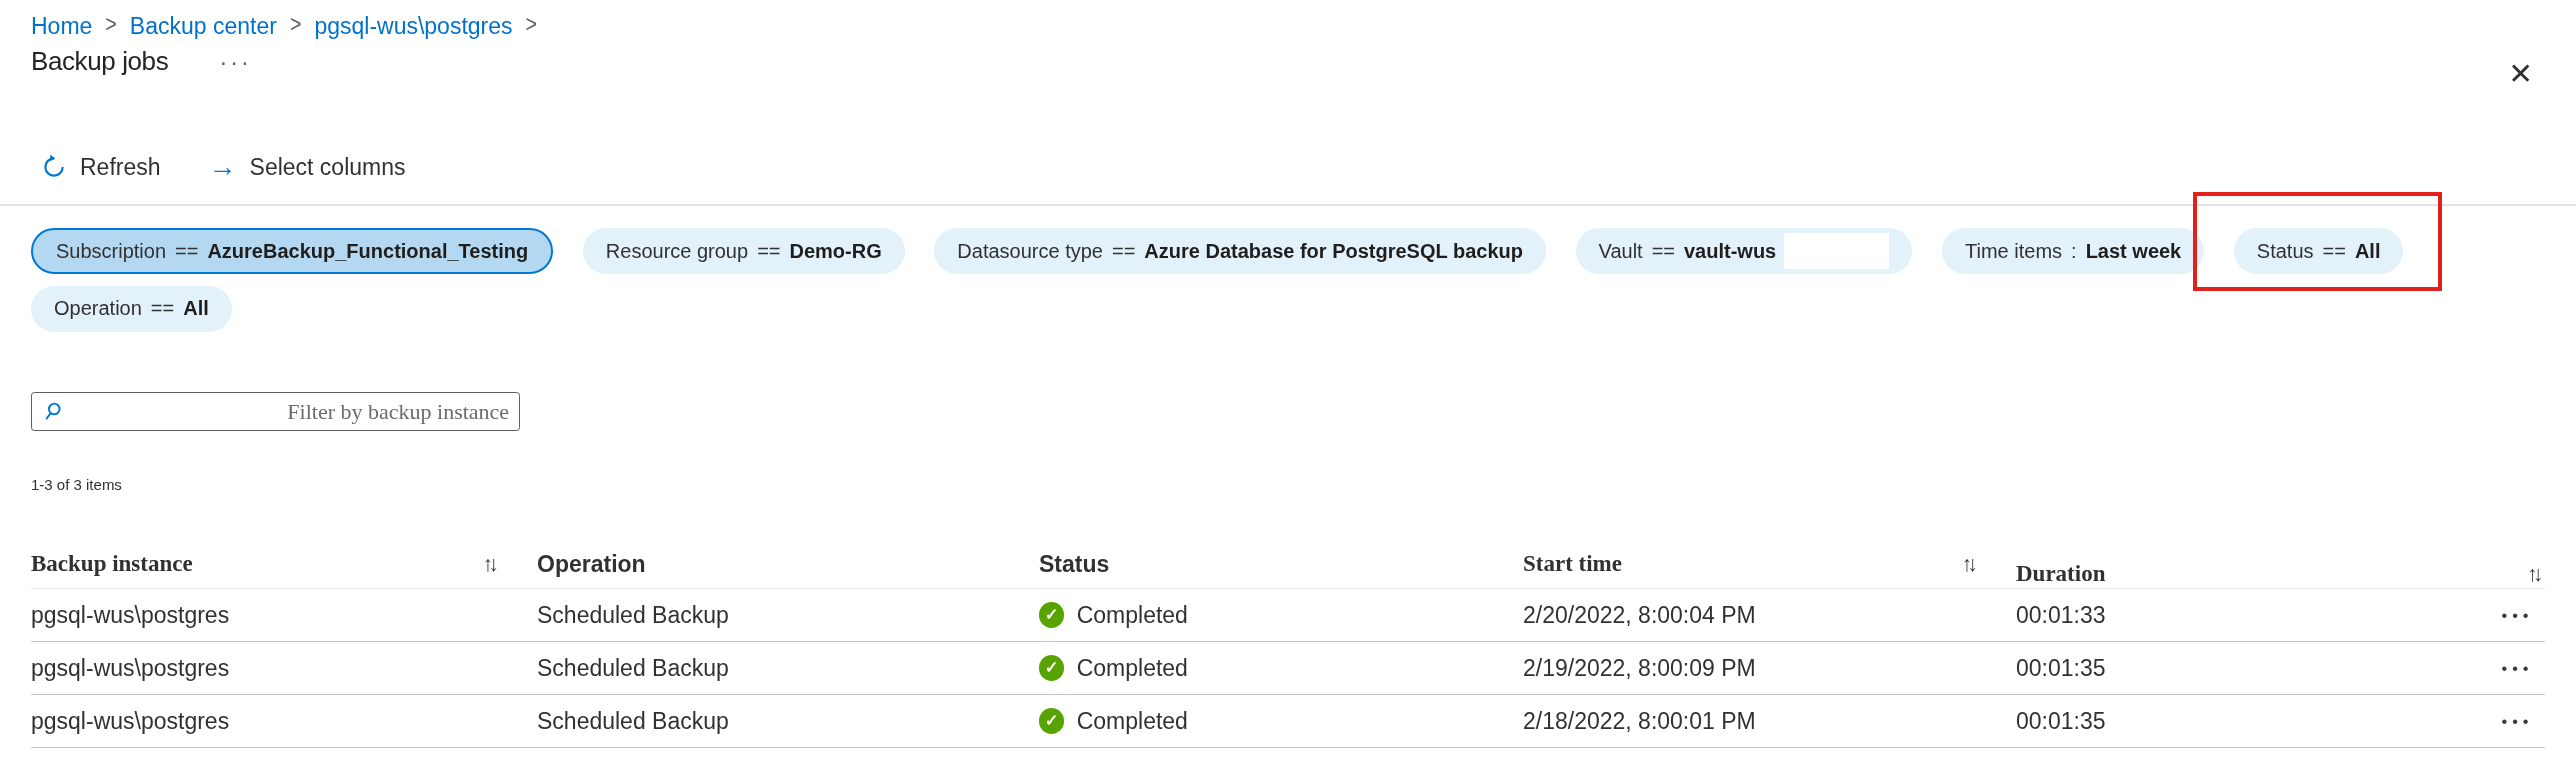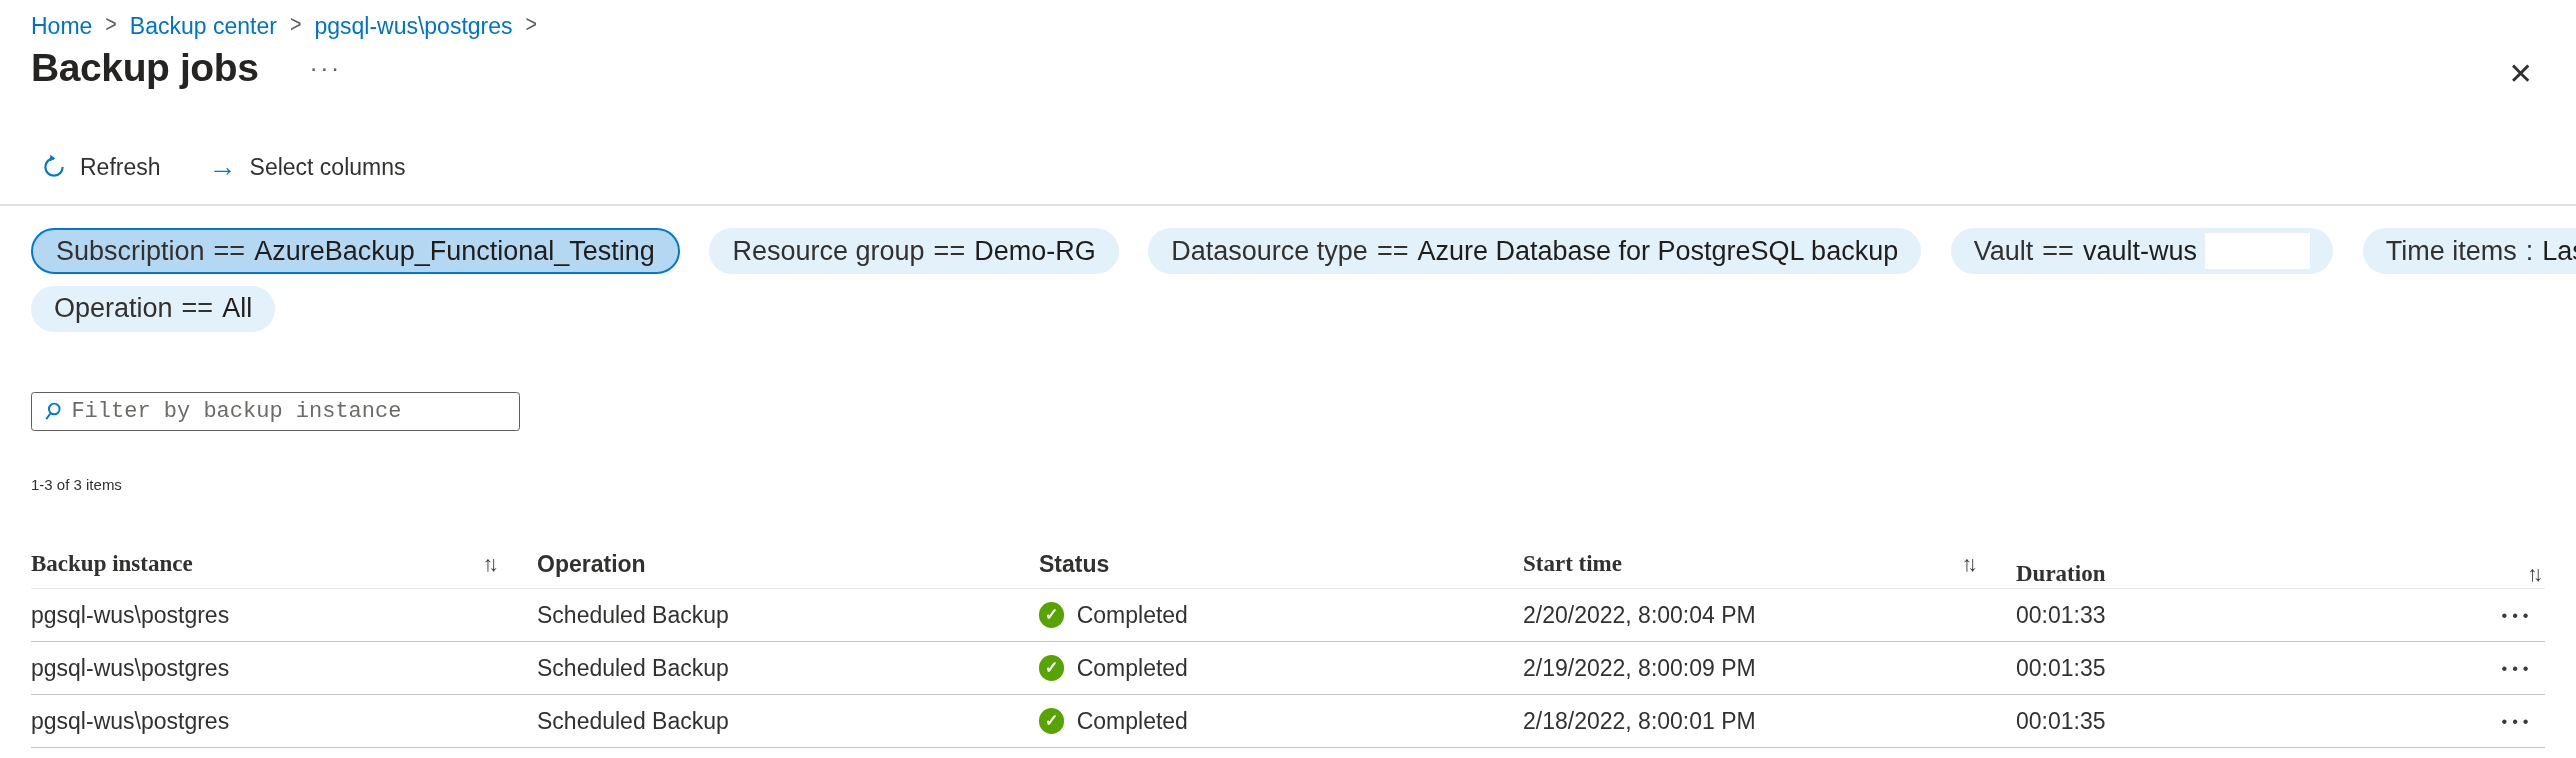--- a/index.html
+++ b/index.html
@@ -7,47 +7,47 @@
   .page {
     position:relative; width:2576px; height:759px; background:#ffffff;
     font-family:"Liberation Sans", sans-serif; color:#323130; overflow:hidden;
   }
   
   .breadcrumb { position:absolute; top:13px; left:31px; display:flex; font-size:23px; }
   .crumb { color:#0072c9; cursor:pointer; }
   .crumb-sep { color:#605e5c; margin:0 13px; font-size:19.7px; transform:scaleY(1.25); display:inline-block; }
   
   .title-row { position:absolute; top:46px; left:31px; display:flex; align-items:center; }
-  .page-title { font-size:39px; font-weight:700; color:#252423; letter-spacing:-0.4px; }
+  .page-title { font-size:26px; font-weight:400; color:#252423; letter-spacing:-0.4px; }
   .more-dots { margin-left:51px; font-size:24.6px; color:#605e5c; letter-spacing:2.5px; cursor:pointer; }
   .close-btn { position:absolute; top:59px; right:43px; font-size:29.6px; color:#323130; cursor:pointer; line-height:1; }
   
   .toolbar { position:absolute; top:153px; left:41px; display:flex; align-items:center; gap:48px; font-size:23px; }
   .tool-btn { display:flex; align-items:center; gap:13px; cursor:pointer; color:#323130; }
   .arrow-glyph { color:#0078d4; font-size:28px; line-height:1; }
   .toolbar-divider { position:absolute; top:204px; left:0; width:2576px; height:1.6px; background:#e5e3e1; }
   
   .pills { position:absolute; top:228px; left:31px; width:2522px; display:flex; flex-direction:column; gap:11.5px; }
   .pills-row { display:flex; align-items:center; gap:29.6px; }
   .pill {
     height:46px; border-radius:23px; background:#e3f1fb; display:inline-flex; align-items:center;
-    padding:0 23px; font-size:27px; color:#323130; white-space:nowrap; cursor:pointer;
+    padding:0 23px; font-size:20px; color:#323130; white-space:nowrap; cursor:pointer;
   }
   .pill .op { margin:0 9px; }
-  .pill .val { font-weight:400; color:#1f1e1d; }
+  .pill .val { font-weight:700; color:#1f1e1d; }
   .pill.selected { background:#b4d8f2; border:2.5px solid #0078d4; }
   .pill-blank { display:inline-block; width:105px; height:36px; background:#ffffff; margin-left:8.2px; }
   .status-wrap { position:relative; display:inline-flex; }
   .red-box { position:absolute; top:-36px; bottom:-17px; left:-41px; right:-39px; border:4.1px solid #e2211c; pointer-events:none; }
   
   .search-box {
     position:absolute; top:392px; left:31px; width:489px; height:39px; border:1.6px solid #605e5c;
     border-radius:3.3px; display:flex; align-items:center; padding:0 9.9px; gap:8.2px; background:#fff;
   }
-  .search-box input { border:none; outline:none; flex:1; font-size:22px; font-family:Liberation Mono, monospace; color:#323130; background:transparent; }
+  .search-box input { border:none; outline:none; flex:1; font-size:22px; font-family:Liberation Serif, serif; color:#323130; background:transparent;text-align:right; }
   .search-box input::placeholder { color:#6d6b68; }
   
   .items-count { position:absolute; top:476px; left:31px; font-size:15px; color:#323130; }
   
   .grid { position:absolute; top:540px; left:31px; width:2514px; }
   .g-row { display:grid; grid-template-columns:506px 502px 484px 493px 460px 1fr; align-items:center; }
   .g-head { height:49px; font-size:23px; font-weight:600; color:#323130; border-bottom:1.6px solid #e8e6e4; }
   .th { display:flex; align-items:center; }
   .th.sortable { justify-content:space-between; padding-right:43px; cursor:pointer;font-family:Liberation Serif, serif; }
   .th.sortable.last { padding-right:6.6px; }

